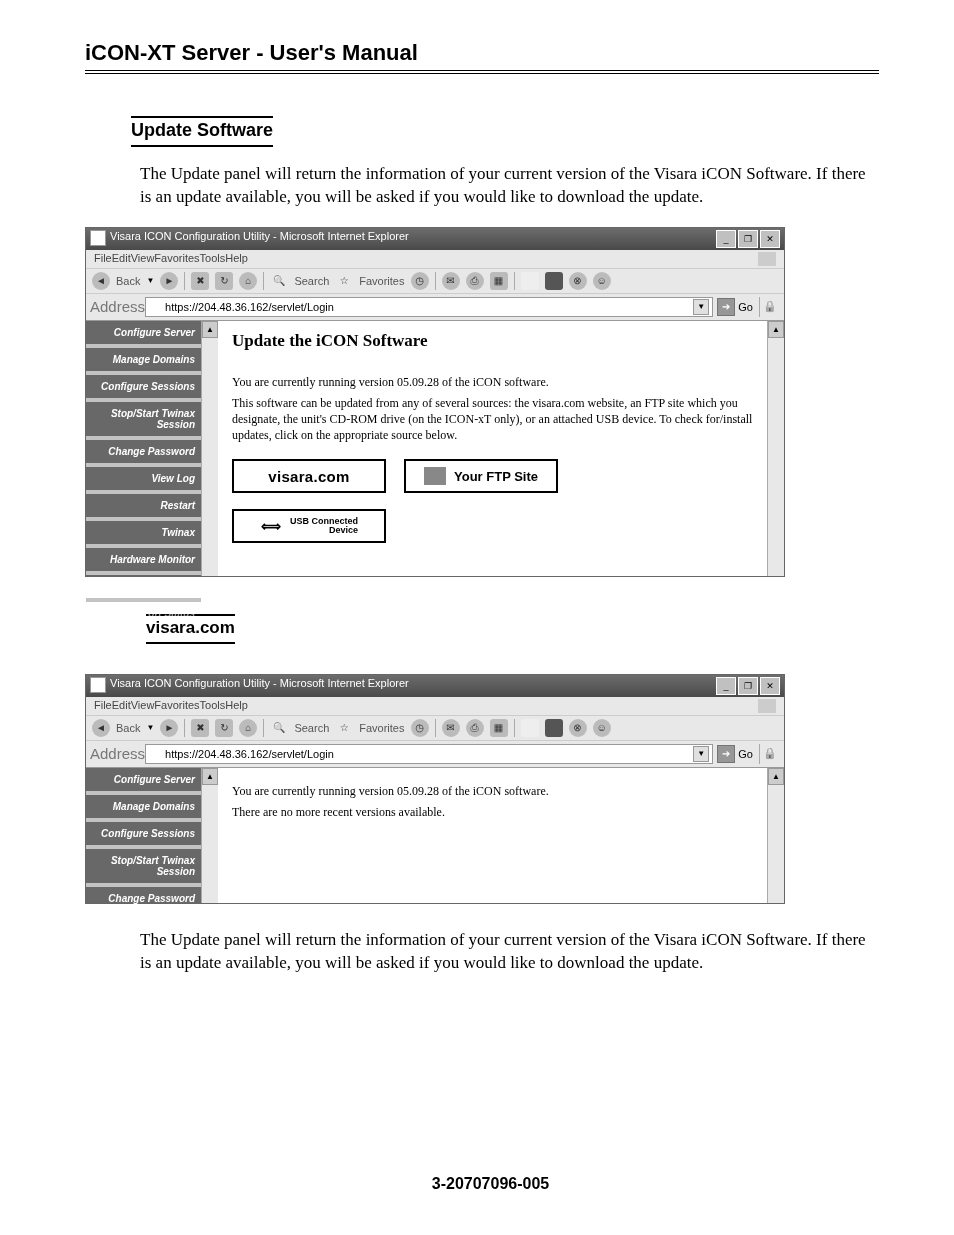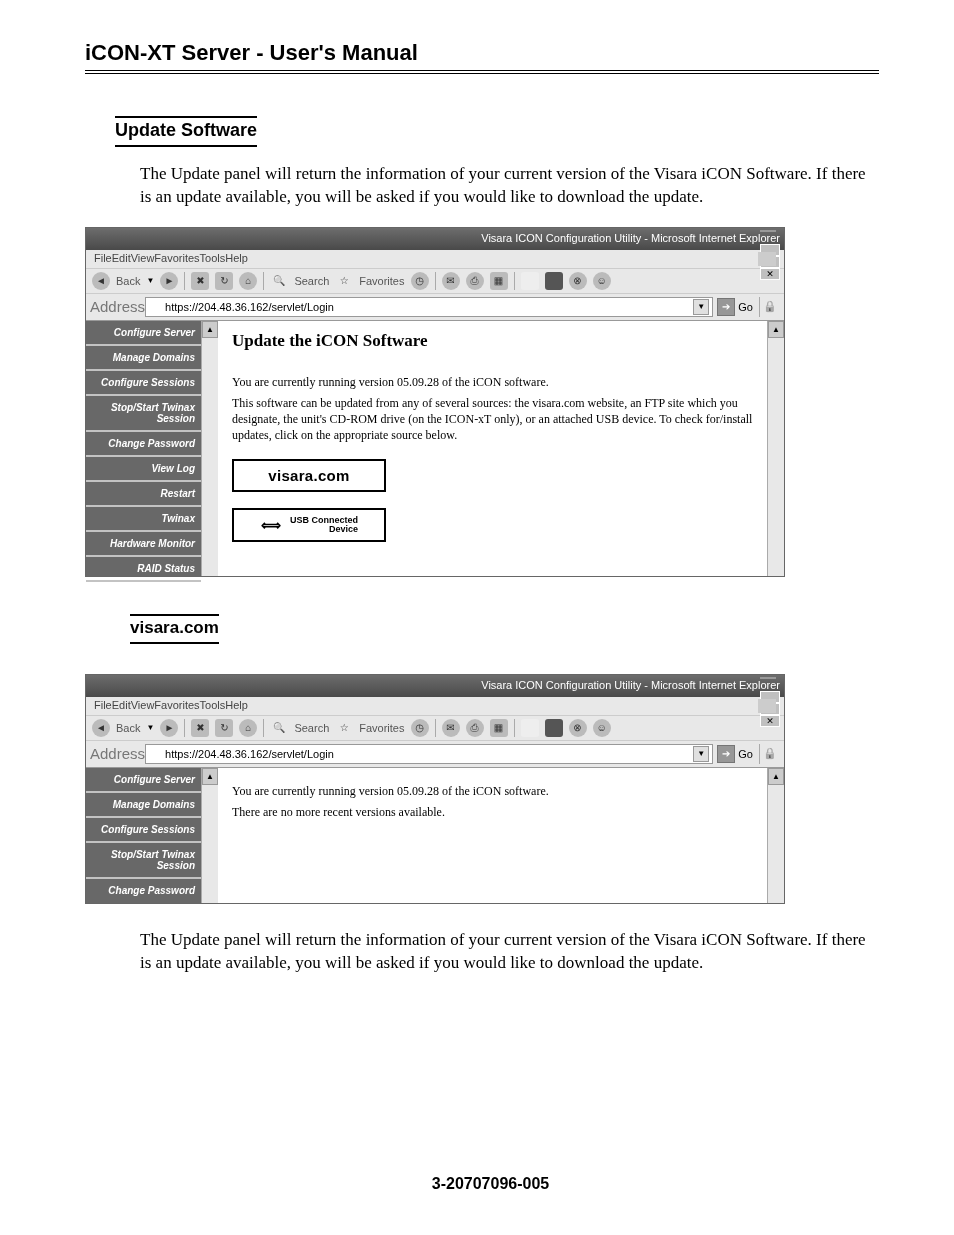--- a/index.html
+++ b/index.html
@@ -23,66 +23,65 @@
     font-family: Arial, sans-serif;
   }
   .section-title {
     font-family: Arial, sans-serif;
     font-size: 18px;
     font-weight: bold;
     border-top: 2px solid #000;
     border-bottom: 2px solid #000;
     display: inline-block;
     padding: 2px 0 4px 0;
-    margin: 12px 0 16px 0;
+    margin: 12px 0 16px 16px;
   }
   .body-text {
     font-size: 17px;
     margin: 0 0 18px 55px;
     line-height: 1.35;
   }
   .screenshot {
     border: 1px solid #666;
     margin: 8px 0 25px 0;
     font-family: Tahoma, Arial, sans-serif;
     font-size: 11px;
     background: #ece9d8;
     width: 700px;
     box-sizing: border-box;
     filter: grayscale(100%);
   }
   .titlebar {
     display:flex;
-    align-items:flex-end;
+    align-items:flex-start;
     background: linear-gradient(#4a6fbf,#2a4a9f);
     color:#fff;
     padding:2px 4px;
     height:18px;
     font-size:11px;
-    flex-direction:column;
   }
   .titlebar .icon-small { width:14px; height:14px; background:#fff; margin-right:4px; border:1px solid #999;}
   .titlebar .spacer{flex:1;}
   .winbtn{width:18px;height:16px;background:#c0c0c0;border:1px solid #fff;margin-left:2px;display:flex;align-items:center;justify-content:center;font-size:9px;color:#000;}
   .menubar{display:flex;gap:0;padding:2px 8px;background:#ece9d8;color:#444;}
   .menubar span{font-size:11px;}
   .flag{width:18px;height:14px;background:#ccc;margin-left:auto;}
   .toolbar{display:flex;align-items:center;gap:6px;padding:3px 6px;border-top:1px solid #ccc;border-bottom:1px solid #ccc;background:#ece9d8;}
   .tb-icon{width:18px;height:18px;border-radius:50%;background:#bbb;display:flex;align-items:center;justify-content:center;font-size:10px;color:#333;}
   .tb-label{font-size:11px;color:#555;}
   .sep{width:1px;height:18px;background:#aaa;}
   .addressbar{display:flex;align-items:center;padding:3px 4px;border-bottom:1px solid #999;background:#ece9d8;}
   .addressbar .lbl{font-size:15px;color:#777;}
   .addressbar .url{flex:1;background:#fff;border:1px solid #7f9db9;padding:1px 3px;font-size:11px;display:flex;align-items:center;gap:4px;}
   .addressbar .go-btn{display:flex;align-items:center;gap:3px;margin-left:4px;}
   .go-arrow{width:16px;height:16px;background:#6a6;border:1px solid #484;color:#fff;display:flex;align-items:center;justify-content:center;font-size:10px;}
   .addressbar .lockbox{width:20px;height:20px;border-left:1px solid #aaa;margin-left:6px;display:flex;align-items:center;justify-content:center;}
   .content-area{display:flex;background:#fff;}
   .sidebar{width:115px;background:#5867a3;display:flex;flex-direction:column;position:relative;}
-  .sidebar-item{color:#fff;font-size:10px;font-style:italic;font-weight:bold;text-align:right;padding:6px 6px 6px 4px;border-bottom:2px solid #fdba74;line-height:1.1;}
+  .sidebar-item{color:#fff;font-size:10px;font-style:italic;font-weight:bold;text-align:right;padding:6px 6px 6px 4px;border-bottom:4px solid #fdba74;line-height:1.1;}
   .scroller{width:16px;background:#ece9d8;border-left:1px solid #aaa;position:relative;}
   .scroller .arrow{height:15px;background:#ccc;border:1px solid #999;display:flex;align-items:center;justify-content:center;font-size:8px;}
   .main-pane{flex:1;padding:10px 14px;position:relative;}
   .main-pane h2{font-family:"Times New Roman",serif;font-size:17px;font-weight:bold;margin:0 0 24px 0;}
   .main-pane p{font-family:"Times New Roman",serif;font-size:12px;margin:6px 0;line-height:1.3;}
   .src-row{display:flex;gap:18px;margin-top:16px;}
   .src-btn{border:2px solid #000;padding:6px 10px;display:flex;align-items:center;gap:8px;font-family:Arial,sans-serif;font-weight:bold;font-size:13px;min-width:130px;justify-content:center;}
   .src-btn .ic{width:22px;height:18px;background:#888;}
   .small-scroll{width:16px;background:#ece9d8;border-left:1px solid #aaa;}
   .small-scroll .arrow{height:15px;background:#ccc;border:1px solid #999;display:flex;align-items:center;justify-content:center;font-size:8px;}
@@ -182,20 +181,24 @@
       <div class="arrow">▲</div>
     </div>
     <div class="main-pane">
       <h2>Update the iCON Software</h2>
       <p>You are currently running version 05.09.28 of the iCON software.</p>
       <p>This software can be updated from any of several sources: the visara.com website, an FTP site which you designate, the unit's CD-ROM drive (on the ICON-xT only), or an attached USB device. To check for/install updates, click on the appropriate source below.</p>
       <div class="src-row">
         <div class="src-btn">
           <span class="visara-logo">visara.com</span>
         </div>
+        <div class="src-btn">
+          <span class="ic"></span>
+          <span>Your FTP Site</span>
+        </div>
       </div>
       <div class="src-row">
         <div class="src-btn">
           <span class="ic" style="background:transparent;font-size:14px;display:flex;align-items:center;justify-content:center;">⟺</span>
           <span class="usb-lines">
             <span>USB Connected</span><br><span>Device</span>
           </span>
         </div>
       </div>
     </div>

